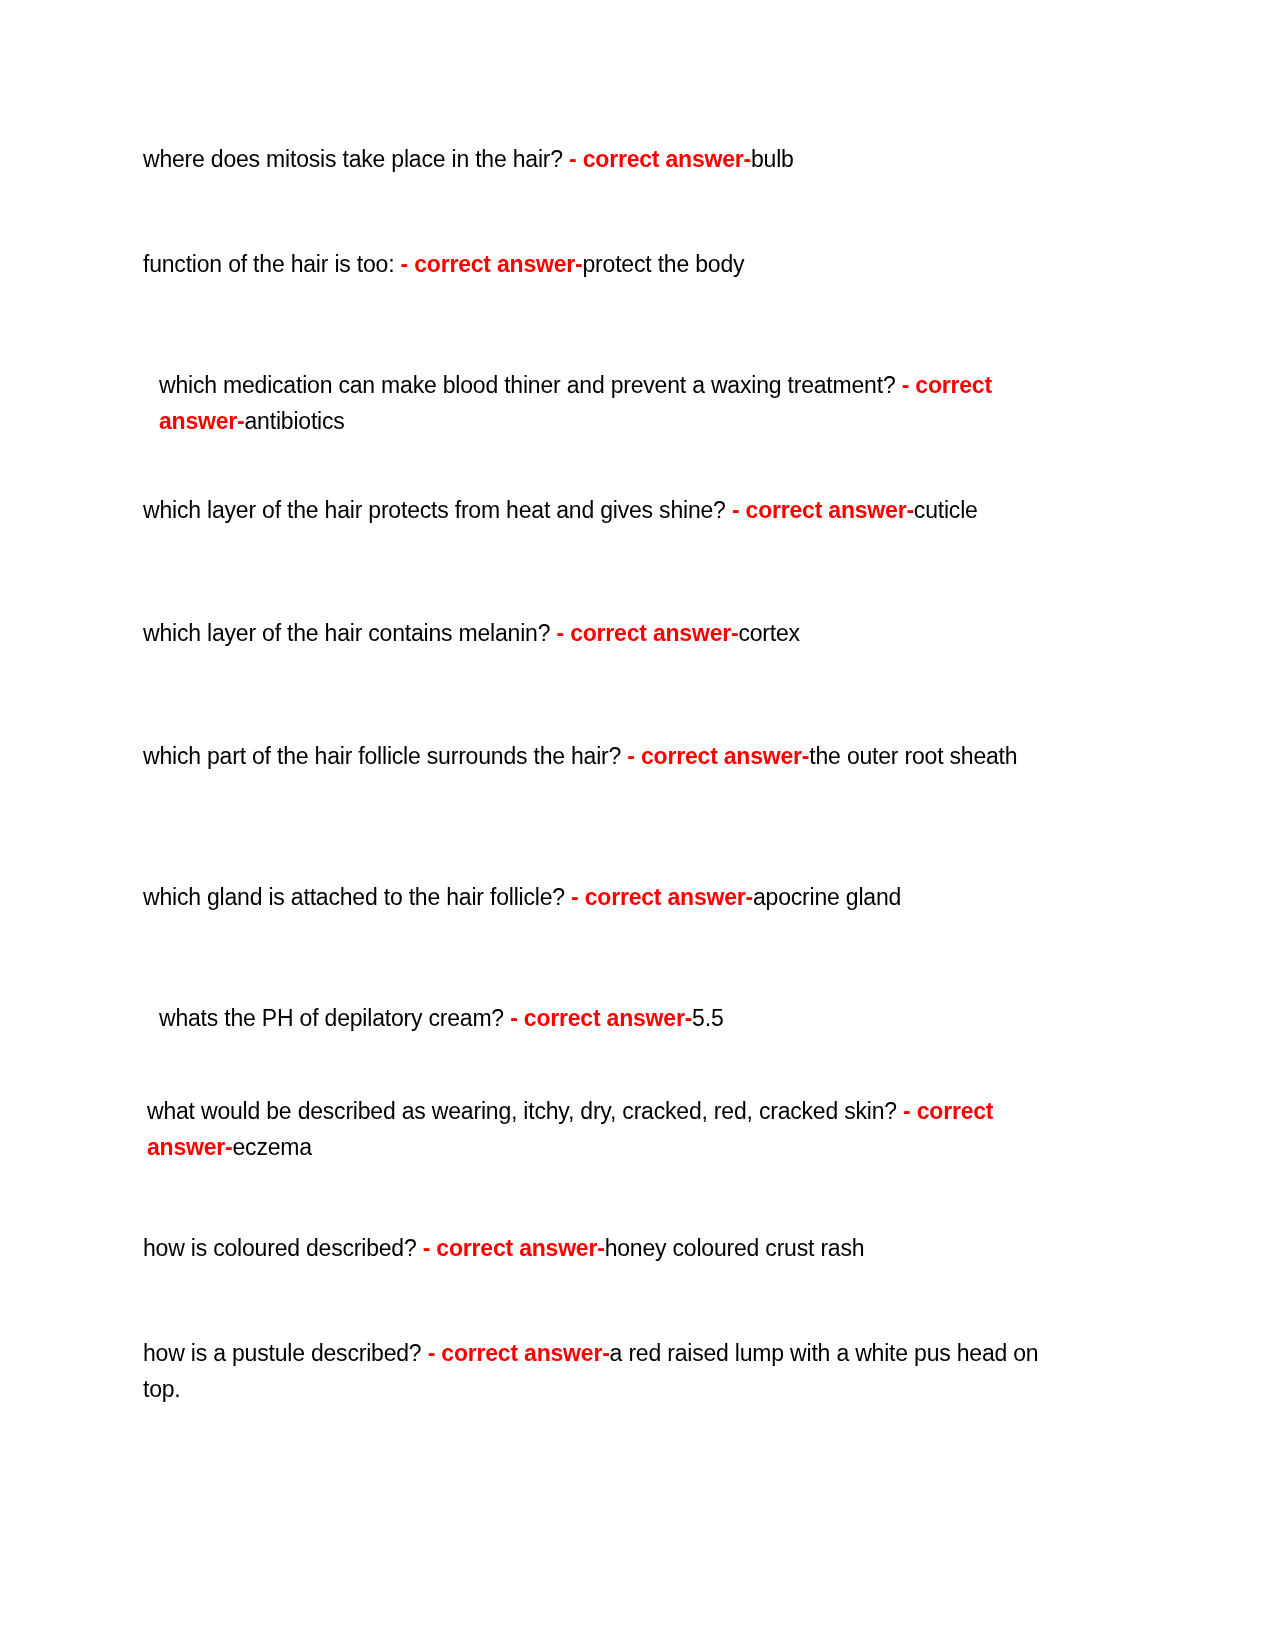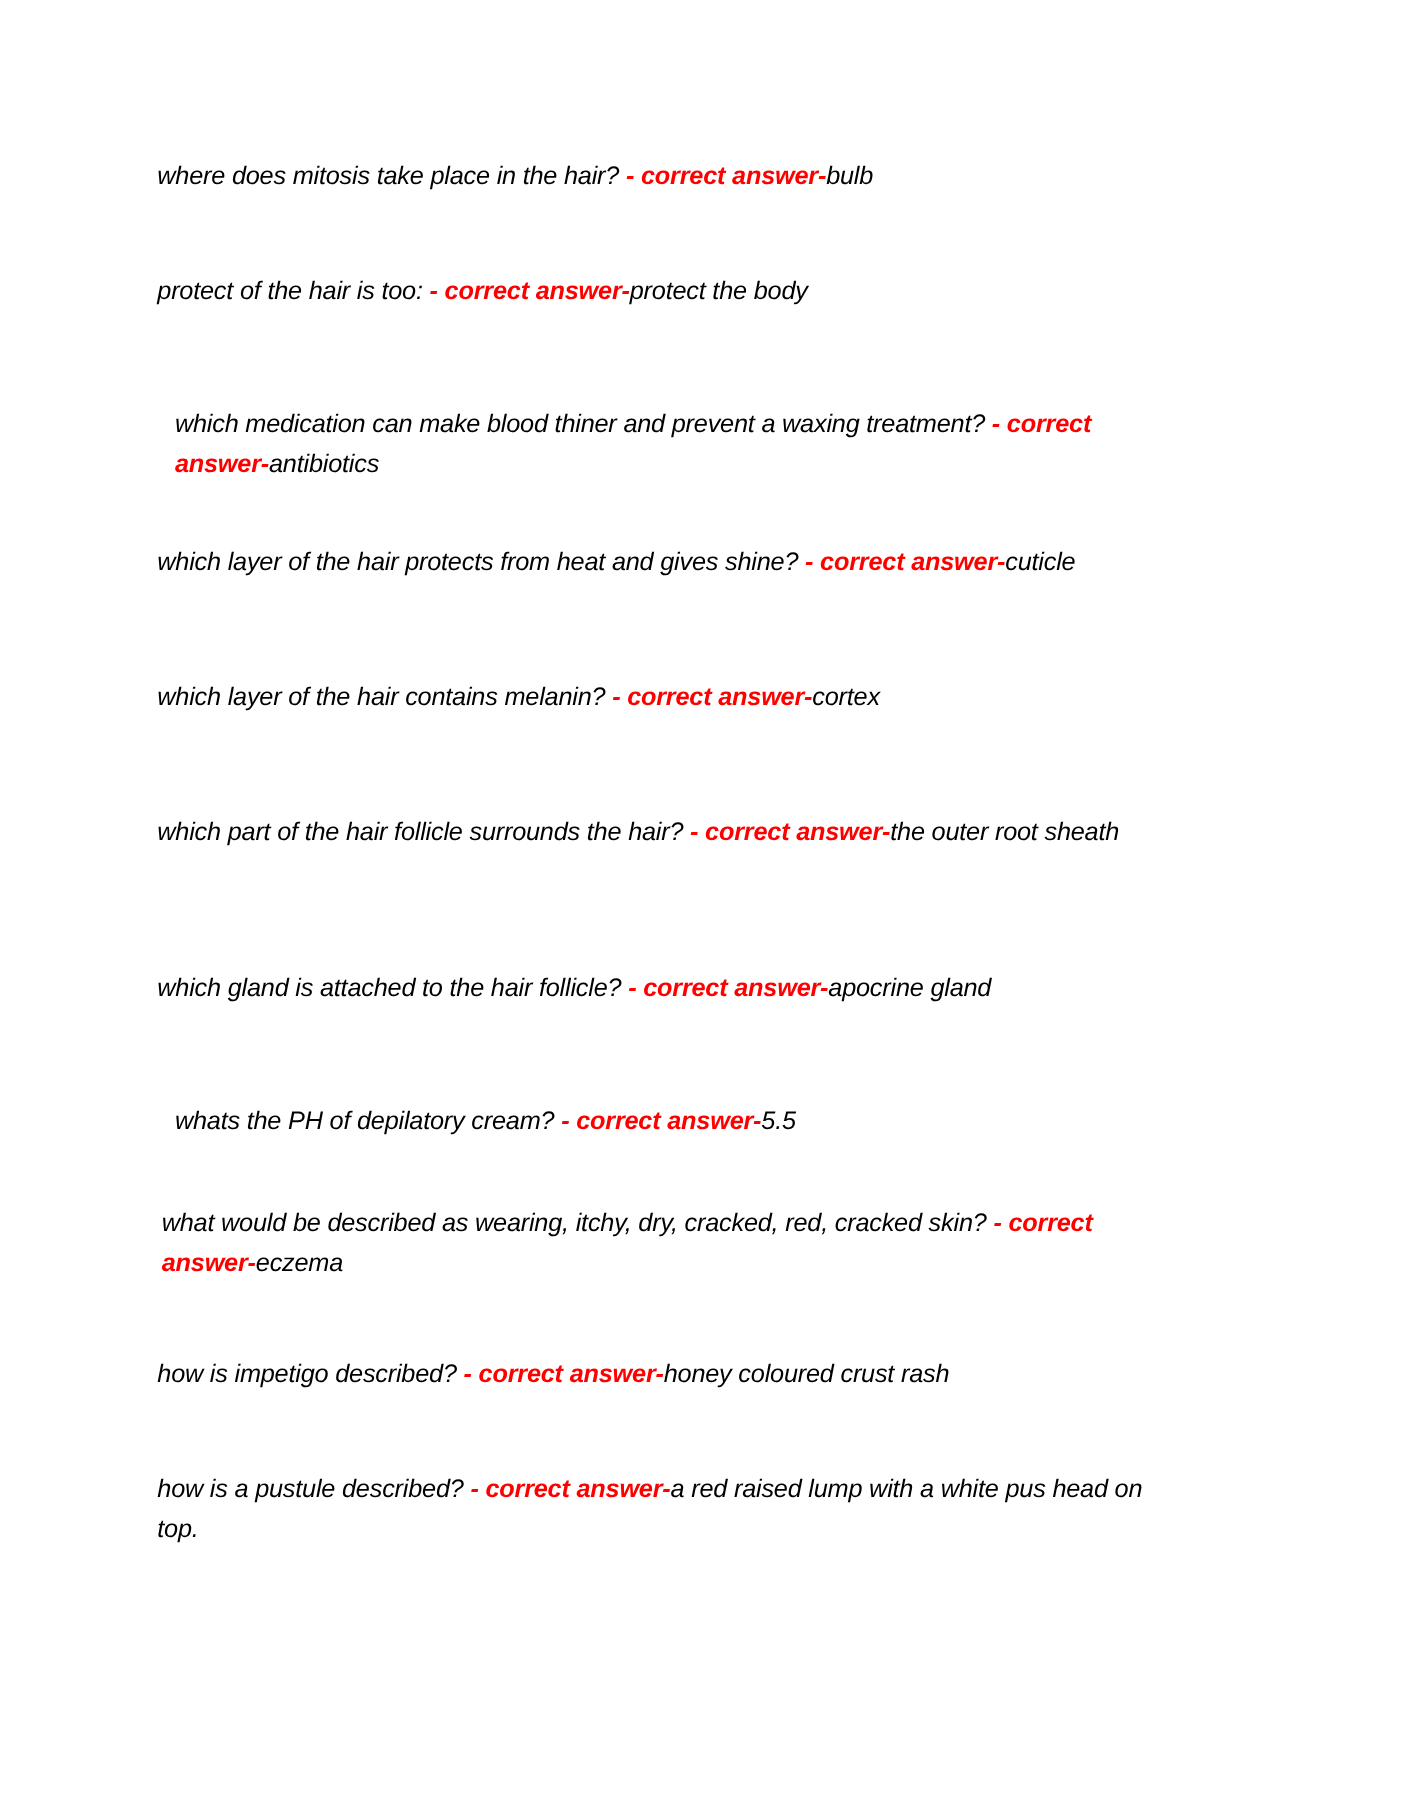--- a/index.html
+++ b/index.html
@@ -1,29 +1,29 @@
 <!DOCTYPE html>
 <html><head>
 <meta charset="utf-8">
 <style>
   html, body { margin: 0; padding: 0; background: #ffffff; }
   body { width: 1275px; height: 1650px; position: relative; overflow: hidden;
          font-family: "Liberation Sans", "DejaVu Sans", sans-serif; color: #000; }
   .page { position: absolute; left: 143px; top: 0; width: 920px; }
-  .qa { position: absolute; left: 0; width: 920px; font-size: 23px; line-height: 36px; letter-spacing: -0.2px; font-style: italic; }
+  .qa { position: absolute; left: 0; width: 920px; font-size: 23px; line-height: 36px; letter-spacing: -0.2px; }
   .sep { color: #ff0000; font-weight: bold; }
 </style>
 </head>
 <body>
 
 <div class="page">
   <p class="qa" style="top:141px;margin:0"><span>where does mitosis take place in the hair? </span><span class="sep">- correct answer-</span><span>bulb</span></p>
-  <p class="qa" style="top:246px;margin:0"><span>protect of the hair is too: </span><span class="sep">- correct answer-</span><span>protect the body</span></p>
+  <p class="qa" style="top:246px;margin:0"><span>function of the hair is too: </span><span class="sep">- correct answer-</span><span>protect the body</span></p>
   <p class="qa" style="top:351px;margin:16px"><span>which medication can make blood thiner and prevent a waxing treatment? </span><span class="sep">- correct answer-</span><span>antibiotics</span></p>
   <p class="qa" style="top:492px;margin:0"><span>which layer of the hair protects from heat and gives shine? </span><span class="sep">- correct answer-</span><span>cuticle</span></p>
   <p class="qa" style="top:615px;margin:0"><span>which layer of the hair contains melanin? </span><span class="sep">- correct answer-</span><span>cortex</span></p>
   <p class="qa" style="top:738px;margin:0"><span>which part of the hair follicle surrounds the hair? </span><span class="sep">- correct answer-</span><span>the outer root sheath</span></p>
   <p class="qa" style="top:879px;margin:0"><span>which gland is attached to the hair follicle? </span><span class="sep">- correct answer-</span><span>apocrine gland</span></p>
   <p class="qa" style="top:984px;margin:16px"><span>whats the PH of depilatory cream? </span><span class="sep">- correct answer-</span><span>5.5</span></p>
   <p class="qa" style="top:1089px;margin:4px"><span>what would be described as wearing, itchy, dry, cracked, red, cracked skin? </span><span class="sep">- correct answer-</span><span>eczema</span></p>
-  <p class="qa" style="top:1230px;margin:0"><span>how is impetigo described? </span><span class="sep">- correct answer-</span><span>honey coloured crust rash</span></p>
+  <p class="qa" style="top:1230px;margin:0"><span>how is coloured described? </span><span class="sep">- correct answer-</span><span>honey coloured crust rash</span></p>
   <p class="qa" style="top:1335px;margin:0"><span>how is a pustule described? </span><span class="sep">- correct answer-</span><span>a red raised lump with a white pus head on top.</span></p>
 </div>
 
 </body></html>

